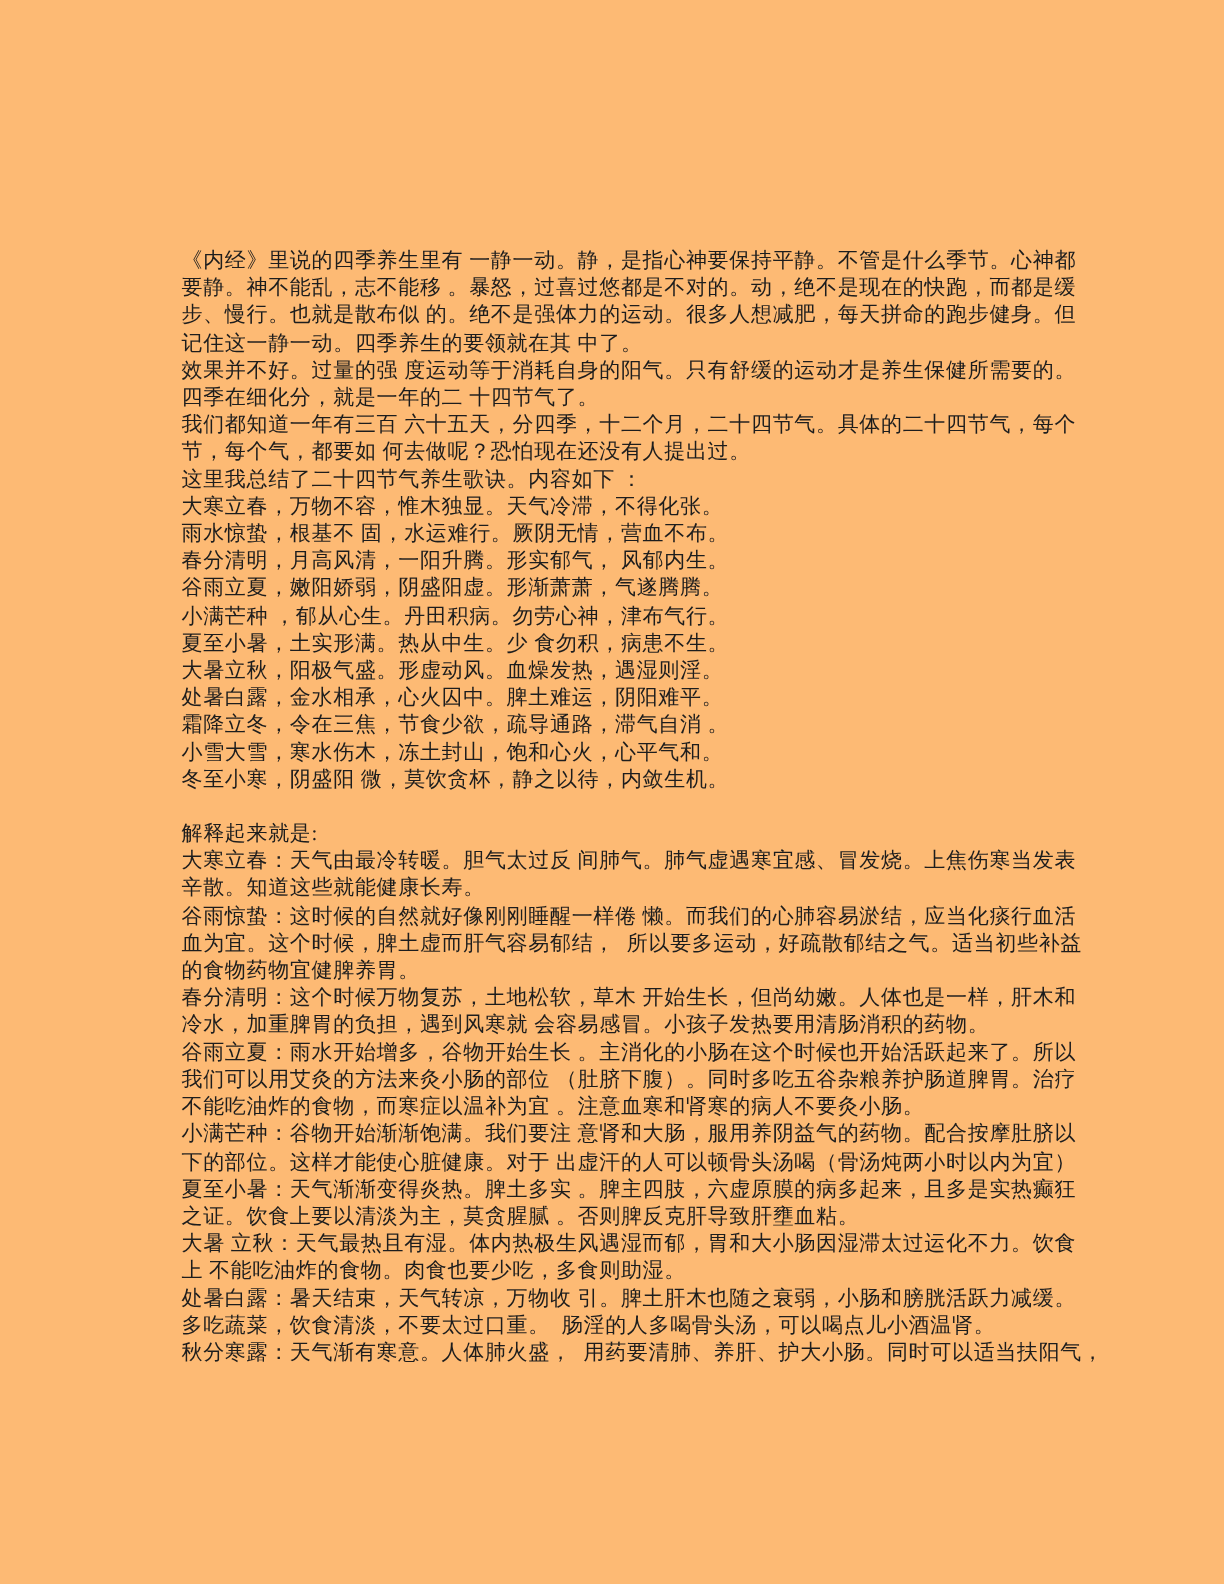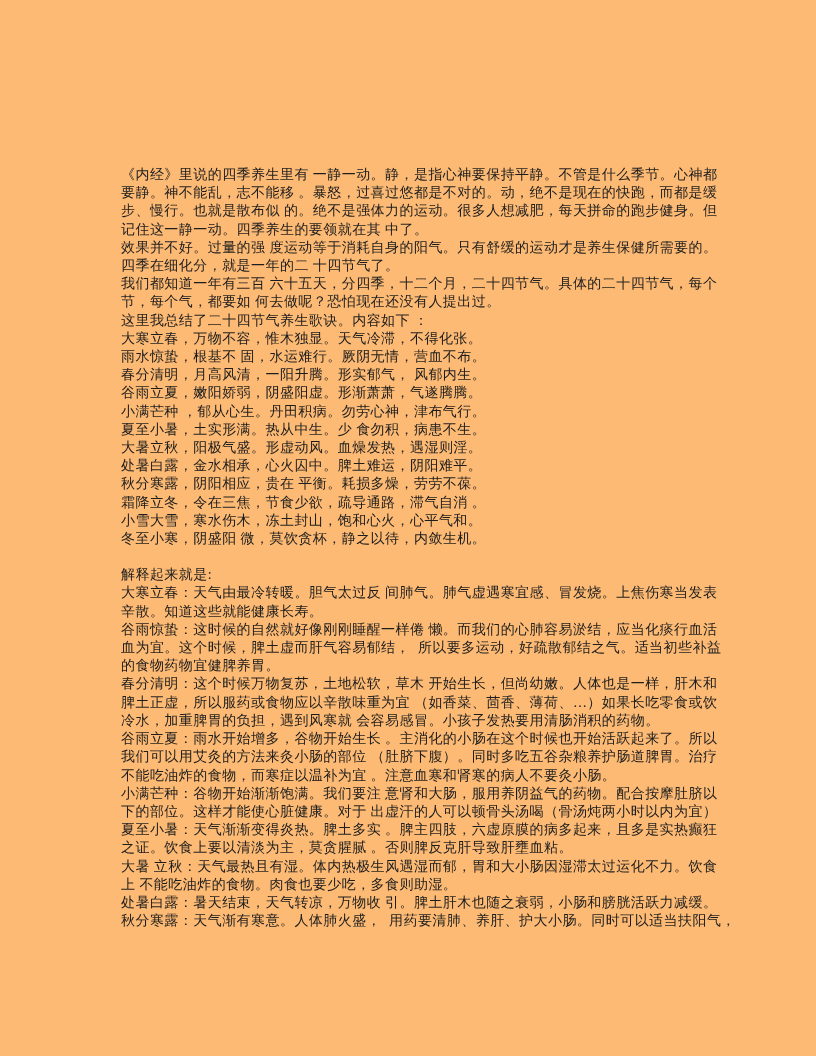--- a/index.html
+++ b/index.html
@@ -55,41 +55,40 @@
       </div>
     <div class="section song">
         <div class="text-line">大寒立春，万物不容，惟木独显。天气冷滞，不得化张。</div>
         <div class="text-line">雨水惊蛰，根基不 固，水运难行。厥阴无情，营血不布。</div>
         <div class="text-line">春分清明，月高风清，一阳升腾。形实郁气， 风郁内生。</div>
         <div class="text-line">谷雨立夏，嫩阳娇弱，阴盛阳虚。形渐萧萧，气遂腾腾。</div>
         <div class="text-line">小满芒种 ，郁从心生。丹田积病。勿劳心神，津布气行。</div>
         <div class="text-line">夏至小暑，土实形满。热从中生。少 食勿积，病患不生。</div>
         <div class="text-line">大暑立秋，阳极气盛。形虚动风。血燥发热，遇湿则淫。</div>
         <div class="text-line">处暑白露，金水相承，心火囚中。脾土难运，阴阳难平。</div>
-        <div class="text-line">秋分寒露，阴阳相应，贵在 平衡。耗损多燥，劳劳不葆。</div>
         <div class="text-line">霜降立冬，令在三焦，节食少欲，疏导通路，滞气自消 。</div>
         <div class="text-line">小雪大雪，寒水伤木，冻土封山，饱和心火，心平气和。</div>
         <div class="text-line">冬至小寒，阴盛阳 微，莫饮贪杯，静之以待，内敛生机。</div>
       </div>
     <div class="section explanation">
         <div class="text-line">解释起来就是:</div>
         <div class="text-line">大寒立春：天气由最冷转暖。胆气太过反 间肺气。肺气虚遇寒宜感、冒发烧。上焦伤寒当发表</div>
         <div class="text-line">辛散。知道这些就能健康长寿。</div>
         <div class="text-line">谷雨惊蛰：这时候的自然就好像刚刚睡醒一样倦 懒。而我们的心肺容易淤结，应当化痰行血活</div>
         <div class="text-line">血为宜。这个时候，脾土虚而肝气容易郁结，  所以要多运动，好疏散郁结之气。适当初些补益</div>
         <div class="text-line">的食物药物宜健脾养胃。</div>
         <div class="text-line">春分清明：这个时候万物复苏，土地松软，草木 开始生长，但尚幼嫩。人体也是一样，肝木和</div>
-        <div class="text-line">脾土正虚，所以服药或食物应以辛散味重为宜 （如香菜、茴香、薄荷、…）如果长吃零食或饮</div>
         <div class="text-line">冷水，加重脾胃的负担，遇到风寒就 会容易感冒。小孩子发热要用清肠消积的药物。</div>
         <div class="text-line">谷雨立夏：雨水开始增多，谷物开始生长 。主消化的小肠在这个时候也开始活跃起来了。所以</div>
         <div class="text-line">我们可以用艾灸的方法来灸小肠的部位 （肚脐下腹）。同时多吃五谷杂粮养护肠道脾胃。治疗</div>
         <div class="text-line">不能吃油炸的食物，而寒症以温补为宜 。注意血寒和肾寒的病人不要灸小肠。</div>
         <div class="text-line">小满芒种：谷物开始渐渐饱满。我们要注 意肾和大肠，服用养阴益气的药物。配合按摩肚脐以</div>
         <div class="text-line">下的部位。这样才能使心脏健康。对于 出虚汗的人可以顿骨头汤喝（骨汤炖两小时以内为宜）</div>
         <div class="text-line">夏至小暑：天气渐渐变得炎热。脾土多实 。脾主四肢，六虚原膜的病多起来，且多是实热癫狂</div>
         <div class="text-line">之证。饮食上要以清淡为主，莫贪腥腻 。否则脾反克肝导致肝壅血粘。</div>
         <div class="text-line">大暑 立秋：天气最热且有湿。体内热极生风遇湿而郁，胃和大小肠因湿滞太过运化不力。饮食</div>
         <div class="text-line">上 不能吃油炸的食物。肉食也要少吃，多食则助湿。</div>
         <div class="text-line">处暑白露：暑天结束，天气转凉，万物收 引。脾土肝木也随之衰弱，小肠和膀胱活跃力减缓。</div>
+        <div class="text-line">多吃蔬菜，饮食清淡，不要太过口重。  肠淫的人多喝骨头汤，可以喝点儿小酒温肾。</div>
         <div class="text-line">秋分寒露：天气渐有寒意。人体肺火盛，  用药要清肺、养肝、护大小肠。同时可以适当扶阳气，</div>
       </div>
   </div>
 </div>
 
 </body></html>

